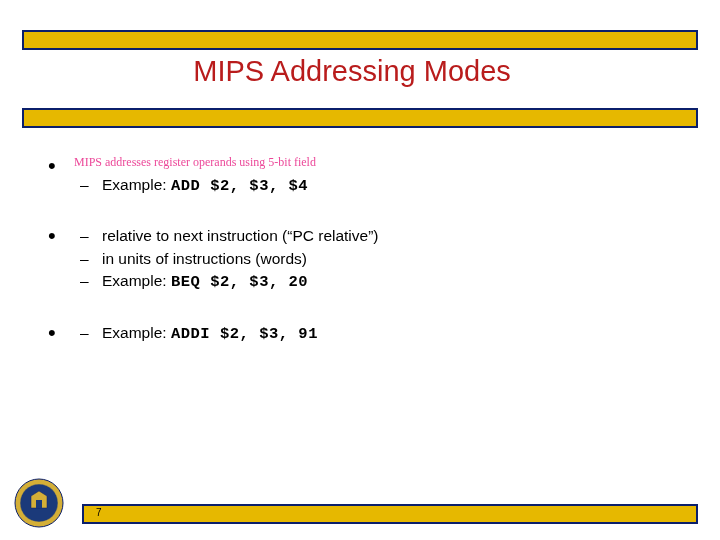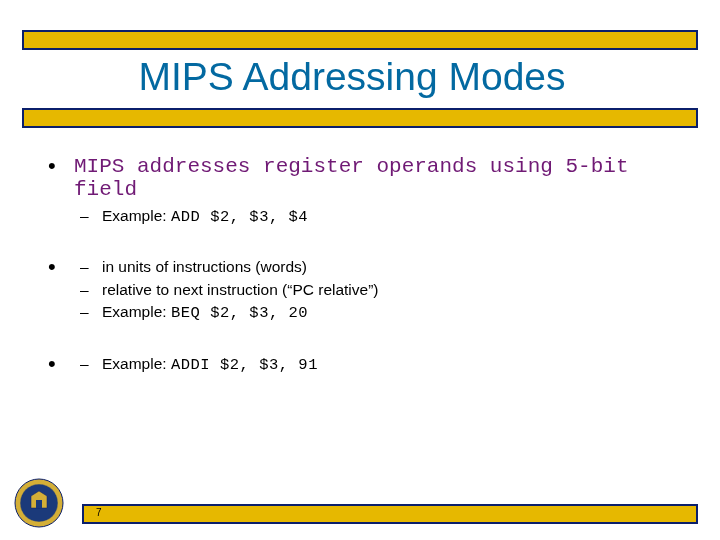--- a/index.html
+++ b/index.html
@@ -20,22 +20,22 @@
     right: 22px;
   }
   .band.top { top: 30px; }
   .band.sub { top: 108px; }
   .band.bottom { top: 504px; left: 82px; right: 22px; }
   .title {
     position: absolute;
     top: 55px;
     left: 0; right: 16px;
     text-align: center;
-    font-size: 39px;
-    color: #0369a1;
+    font-size: 29px;
+    color: #b91c1c;
     font-family: Verdana, Geneva, sans-serif;
     font-weight: 400;
   }
   .content {
     position: absolute;
     top: 155px;
     left: 40px;
     right: 30px;
   }
   ul.top-list { list-style: none; }
@@ -46,23 +46,23 @@
   }
   ul.top-list > li::before {
     content: "•";
     position: absolute;
     left: 8px;
     top: -2px;
     font-size: 22px;
     color: #000;
   }
   .heading {
-    font-size: 21px;
-    color: #701a75;
-    font-family: Liberation Mono, monospace;
+    font-size: 12px;
+    color: #ec4899;
+    font-family: Liberation Serif, serif;
   }
   ul.sub-list {
     list-style: none;
     margin-top: 4px;
   }
   ul.sub-list > li {
     position: relative;
     padding-left: 28px;
     font-size: 15.5px;
     color: #000;
@@ -71,21 +71,21 @@
   }
   ul.sub-list > li::before {
     content: "–";
     position: absolute;
     left: 6px;
     top: 0;
   }
   .mono {
     font-family: "Courier New", Courier, monospace;
     font-size: 15.5px;
-    font-weight: normal;
+    font-weight: bold;
     letter-spacing: 0.5px;
   }
   .seal {
     position: absolute;
     left: 14px;
     top: 478px;
     width: 50px;
     height: 50px;
   }
   .page-num {
@@ -108,22 +108,22 @@
 <div class="content">
   <ul class="top-list">
     <li>
       <div class="heading">MIPS addresses register operands using 5-bit field</div>
       <ul class="sub-list">
         <li><span>Example: </span><span class="mono">ADD $2, $3, $4</span></li>
       </ul>
     </li>
     <li>
       <ul class="sub-list">
+        <li><span>relative to next instruction (“PC relative”)</span></li>
         <li><span>in units of instructions (words)</span></li>
-        <li><span>relative to next instruction (“PC relative”)</span></li>
         <li><span>Example: </span><span class="mono">BEQ $2, $3, 20</span></li>
       </ul>
     </li>
     <li>
       <ul class="sub-list">
         <li><span>Example: </span><span class="mono">ADDI $2, $3, 91</span></li>
       </ul>
     </li>
   </ul>
 </div>

